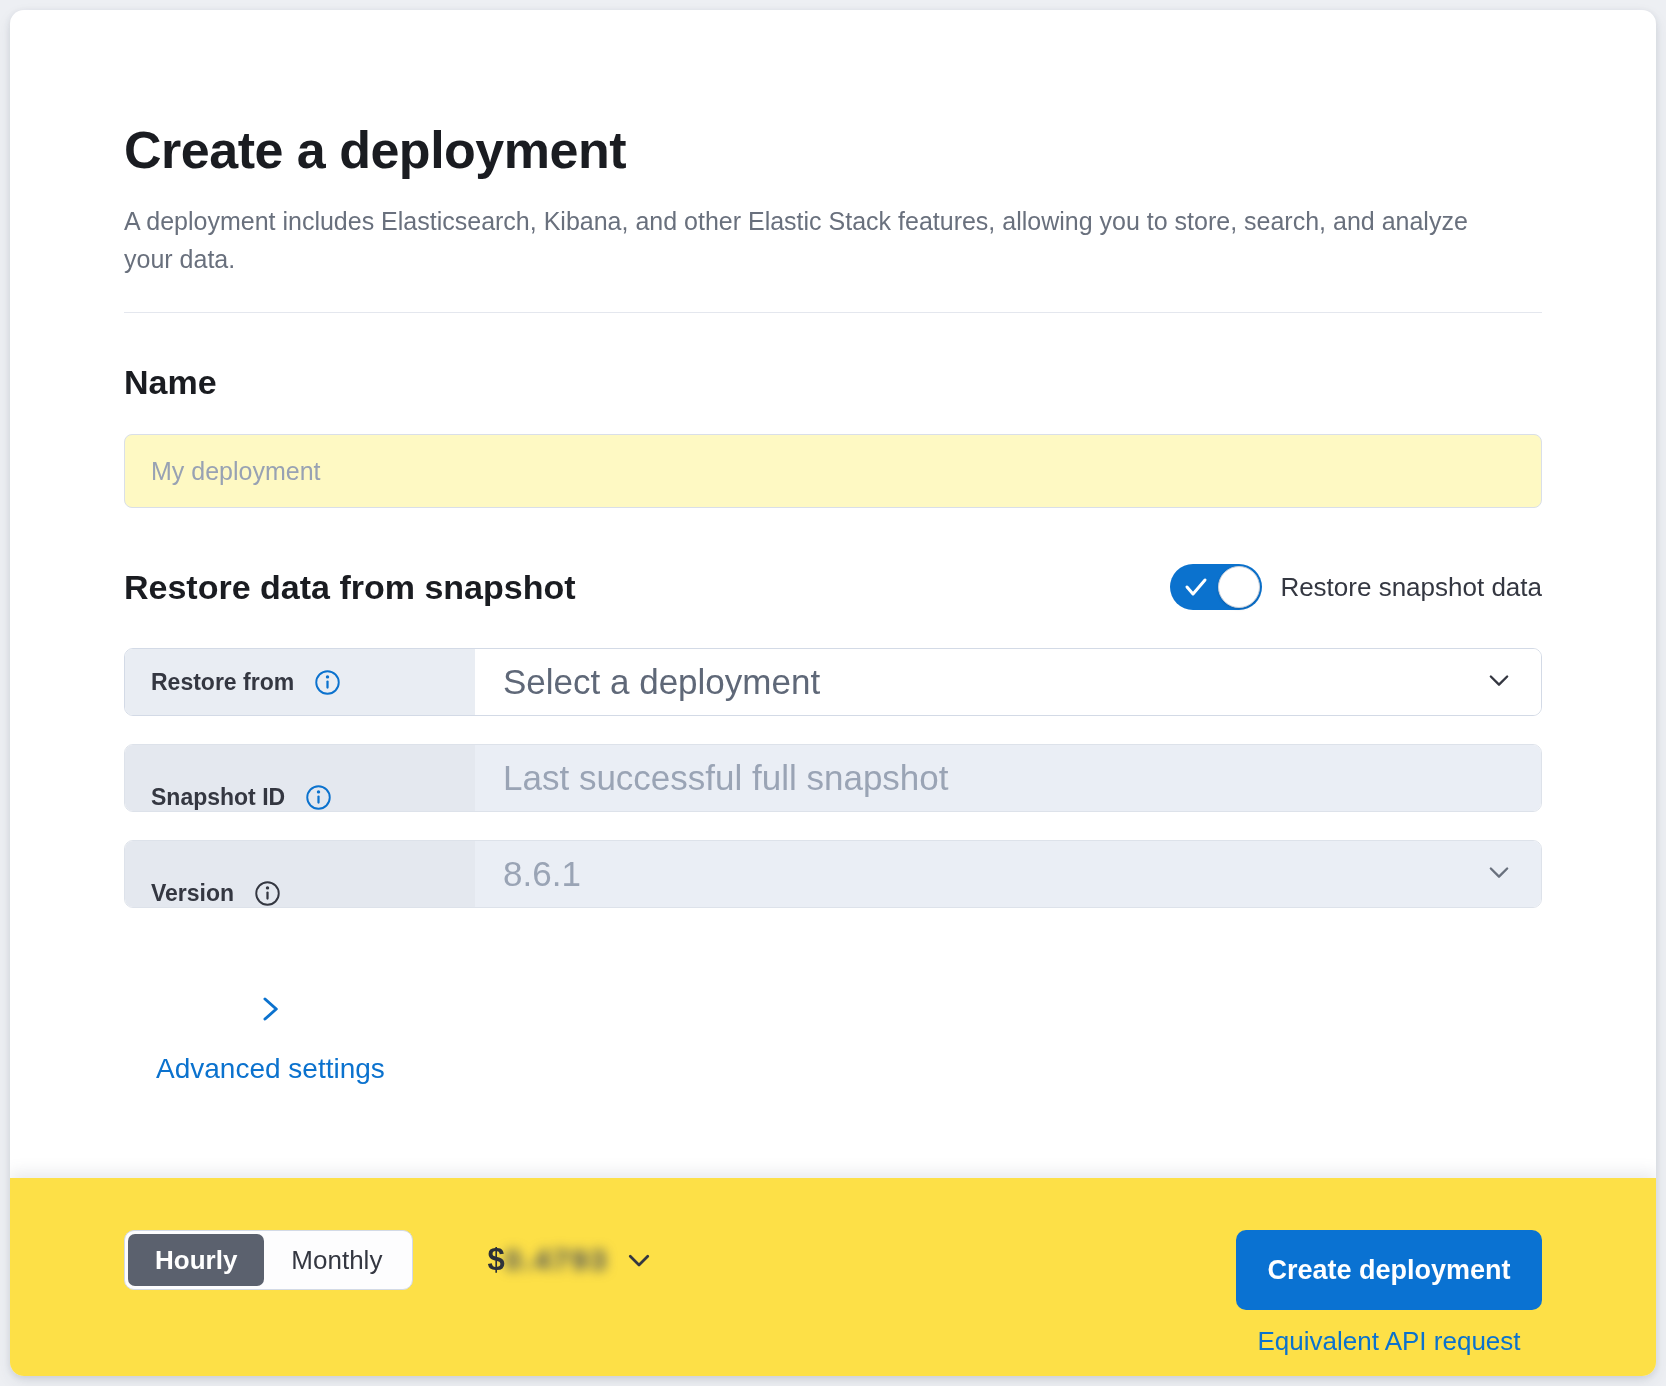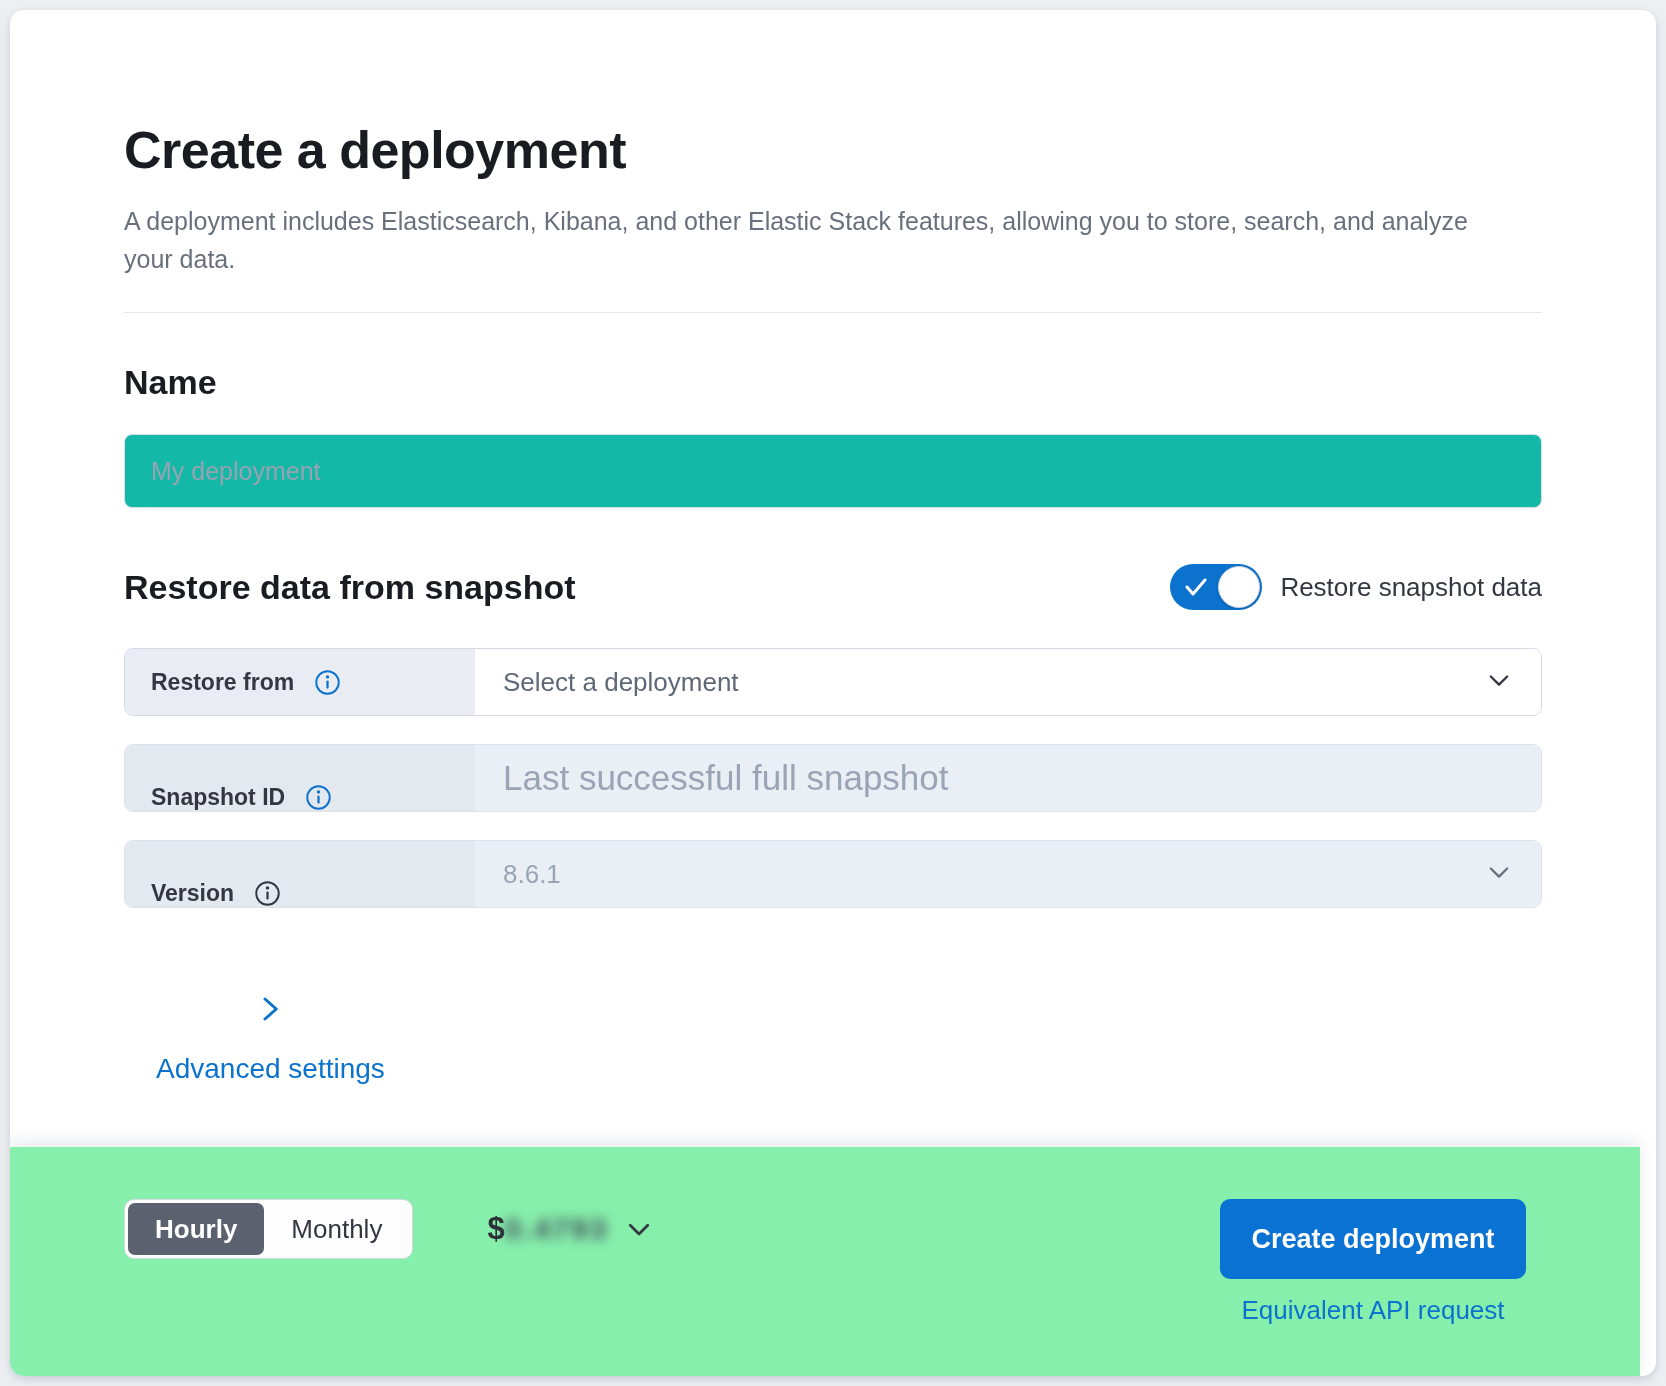--- a/index.html
+++ b/index.html
@@ -47,21 +47,21 @@
     color: #1a1c21;
   }
   .name-heading { margin-top: 50px; }
 
   .name-input {
     margin-top: 32px;
     width: 100%;
     height: 74px;
     border: 1px solid #d9dfe9;
     border-radius: 8px;
-    background: #14b8a6;
+    background: #fef9c3;
     padding: 0 26px;
     font-size: 25px;
     font-family: "Liberation Sans", sans-serif;
     color: #343741;
     outline: none;
   }
   .name-input::placeholder { color: #98a2b3; }
 
   .restore-header {
     margin-top: 56px;
@@ -116,21 +116,21 @@
   .row-label { font-size: 23px; font-weight: 700; color: #343741; }
   .row-field {
     flex: 1;
     display: flex;
     align-items: center;
     justify-content: space-between;
     padding: 0 28px;
     background: #ffffff;
   }
   .row-snapshot-id .row-field, .row-version .row-field { background: #eaeef5; }
-  .field-text { font-size: 26px; color: #5f6878; }
+  .field-text { font-size: 35px; color: #5f6878; }
   .field-text.muted { color: #9aa4b5; }
   .row-field input.snapshot-input {
     border: none; background: transparent; outline: none;
     width: 100%; font-size: 35px; font-family: "Liberation Sans", sans-serif;
   }
   .row-field input.snapshot-input::placeholder { color: #9aa4b5; }
   .info-icon { flex: none; display: inline-flex; cursor: pointer; }
 
   .advanced {
     margin-top: 86px;
@@ -140,23 +140,23 @@
     gap: 22px;
     color: #0b72ce;
     font-size: 28px;
     text-decoration: none;
     cursor: pointer;
     flex-direction: column;
   }
 
   .bottom-bar {
     position: absolute;
-    left: 0; right: 16px; bottom: 0;
-    height: 229px;
-    background: #86efac;
+    left: 0; right: 0; bottom: 0;
+    height: 198px;
+    background: #fde047;
     box-shadow: 0 -6px 14px rgba(90,100,120,0.13);
     display: flex;
     justify-content: space-between;
     align-items: flex-start;
     padding: 52px 114px 0;
   }
   .bar-left { display: flex; align-items: center; gap: 74px; }
   .billing-group {
     display: inline-flex;
     align-items: center;

